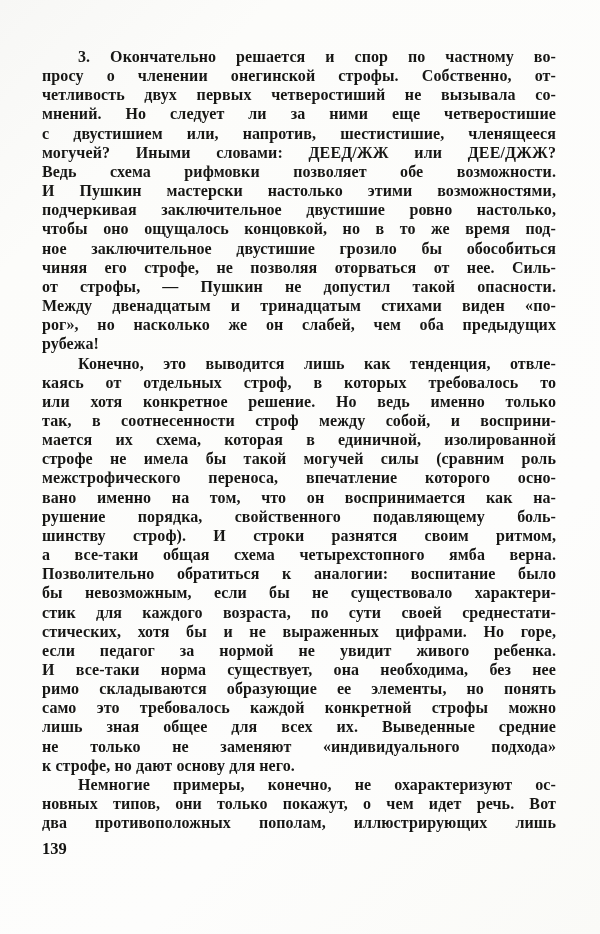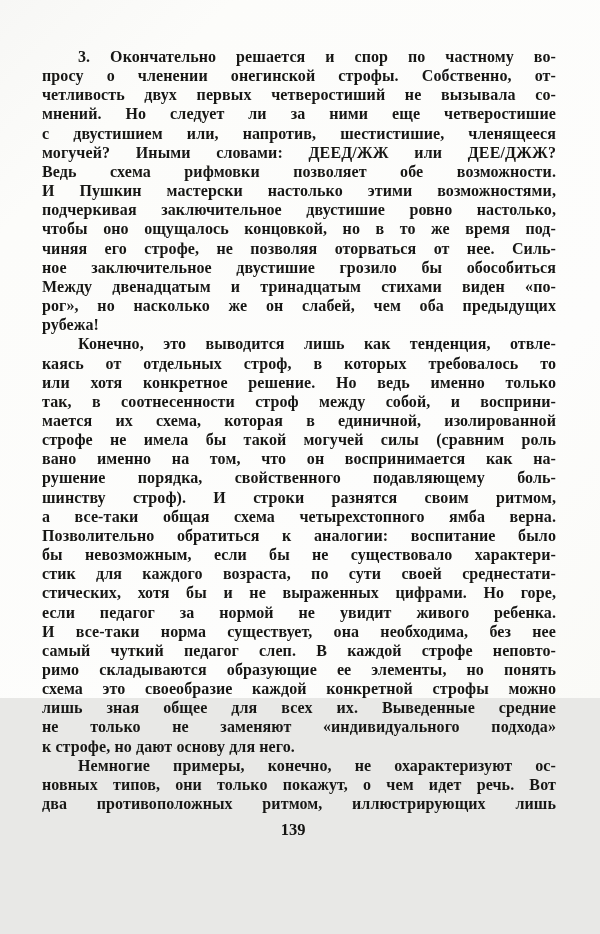--- a/index.html
+++ b/index.html
@@ -5,21 +5,21 @@
   * { margin: 0; padding: 0; box-sizing: border-box; }
   html, body { width: 600px; height: 934px; }
   body {
     font-family: "Liberation Serif", "DejaVu Serif", serif;
     background: #e8e8e6;
     overflow: hidden;
   }
   .page {
     position: relative;
     width: 600px;
-    height: 698px;
+    height: 934px;
     background: linear-gradient(135deg, #f7f7f5 0%, #fcfcfa 18%, #fdfdfc 70%, #fafaf7 100%);
     color: #161616;
   }
   .text-block {
     position: absolute;
     top: 47px;
     left: 42px;
     width: 514px;
   }
   .line {
@@ -32,74 +32,75 @@
     text-align-last: justify;
     white-space: normal;
   }
   .line.first { text-indent: 36px; }
   .line.last  { text-align-last: left; }
   .page-number {
     margin-top: 7px;
     padding-right: 12px;
     font-size: 16.5px;
     font-weight: 700;
-    text-align: center;
+    text-align: left;
     color: #141412;
   }
 </style>
 </head>
 <body>
 
 <div class="page">
   <div class="text-block">
 
     <div>
       <div class="line first">3. Окончательно решается и спор по частному во-</div>
       <div class="line">просу о членении онегинской строфы. Собственно, от-</div>
       <div class="line">четливость двух первых четверостиший не вызывала со-</div>
       <div class="line">мнений. Но следует ли за ними еще четверостишие</div>
       <div class="line">с двустишием или, напротив, шестистишие, членящееся</div>
       <div class="line">могучей? Иными словами: ДЕЕД/ЖЖ или ДЕЕ/ДЖЖ?</div>
       <div class="line">Ведь схема рифмовки позволяет обе возможности.</div>
       <div class="line">И Пушкин мастерски настолько этими возможностями,</div>
       <div class="line">подчеркивая заключительное двустишие ровно настолько,</div>
       <div class="line">чтобы оно ощущалось концовкой, но в то же время под-</div>
+      <div class="line">ное заключительное двустишие грозило бы обособиться</div>
       <div class="line">чиняя его строфе, не позволяя оторваться от нее. Силь-</div>
-      <div class="line">ное заключительное двустишие грозило бы обособиться</div>
+      <div class="line">от строфы, — Пушкин не допустил такой опасности.</div>
       <div class="line">Между двенадцатым и тринадцатым стихами виден «по-</div>
       <div class="line">рог», но насколько же он слабей, чем оба предыдущих</div>
       <div class="line last">рубежа!</div>
     </div>
 
     <div>
       <div class="line first">Конечно, это выводится лишь как тенденция, отвле-</div>
       <div class="line">каясь от отдельных строф, в которых требовалось то</div>
       <div class="line">или хотя конкретное решение. Но ведь именно только</div>
       <div class="line">так, в соотнесенности строф между собой, и восприни-</div>
       <div class="line">мается их схема, которая в единичной, изолированной</div>
       <div class="line">строфе не имела бы такой могучей силы (сравним роль</div>
+      <div class="line">межстрофического переноса, впечатление которого осно-</div>
       <div class="line">вано именно на том, что он воспринимается как на-</div>
       <div class="line">рушение порядка, свойственного подавляющему боль-</div>
       <div class="line">шинству строф). И строки разнятся своим ритмом,</div>
       <div class="line">а все-таки общая схема четырехстопного ямба верна.</div>
       <div class="line">Позволительно обратиться к аналогии: воспитание было</div>
       <div class="line">бы невозможным, если бы не существовало характери-</div>
       <div class="line">стик для каждого возраста, по сути своей среднестати-</div>
       <div class="line">стических, хотя бы и не выраженных цифрами. Но горе,</div>
       <div class="line">если педагог за нормой не увидит живого ребенка.</div>
       <div class="line">И все-таки норма существует, она необходима, без нее</div>
-      <div class="line">самый чуткий педагог слеп. В каждой строфе неповто-</div>
       <div class="line">римо складываются образующие ее элементы, но понять</div>
-      <div class="line">схема это своеобразие каждой конкретной строфы можно</div>
+      <div class="line">само это требовалось каждой конкретной строфы можно</div>
       <div class="line">лишь зная общее для всех их. Выведенные средние</div>
       <div class="line">не только не заменяют «индивидуального подхода»</div>
       <div class="line last">к строфе, но дают основу для него.</div>
     </div>
 
     <div>
       <div class="line first">Немногие примеры, конечно, не охарактеризуют ос-</div>
       <div class="line">новных типов, они только покажут, о чем идет речь. Вот</div>
-      <div class="line">два противоположных ритмом, иллюстрирующих лишь</div>
+      <div class="line">два противоположных пополам, иллюстрирующих лишь</div>
     </div>
 
     <div class="page-number">139</div>
   </div>
 </div>
 
 </body></html>

